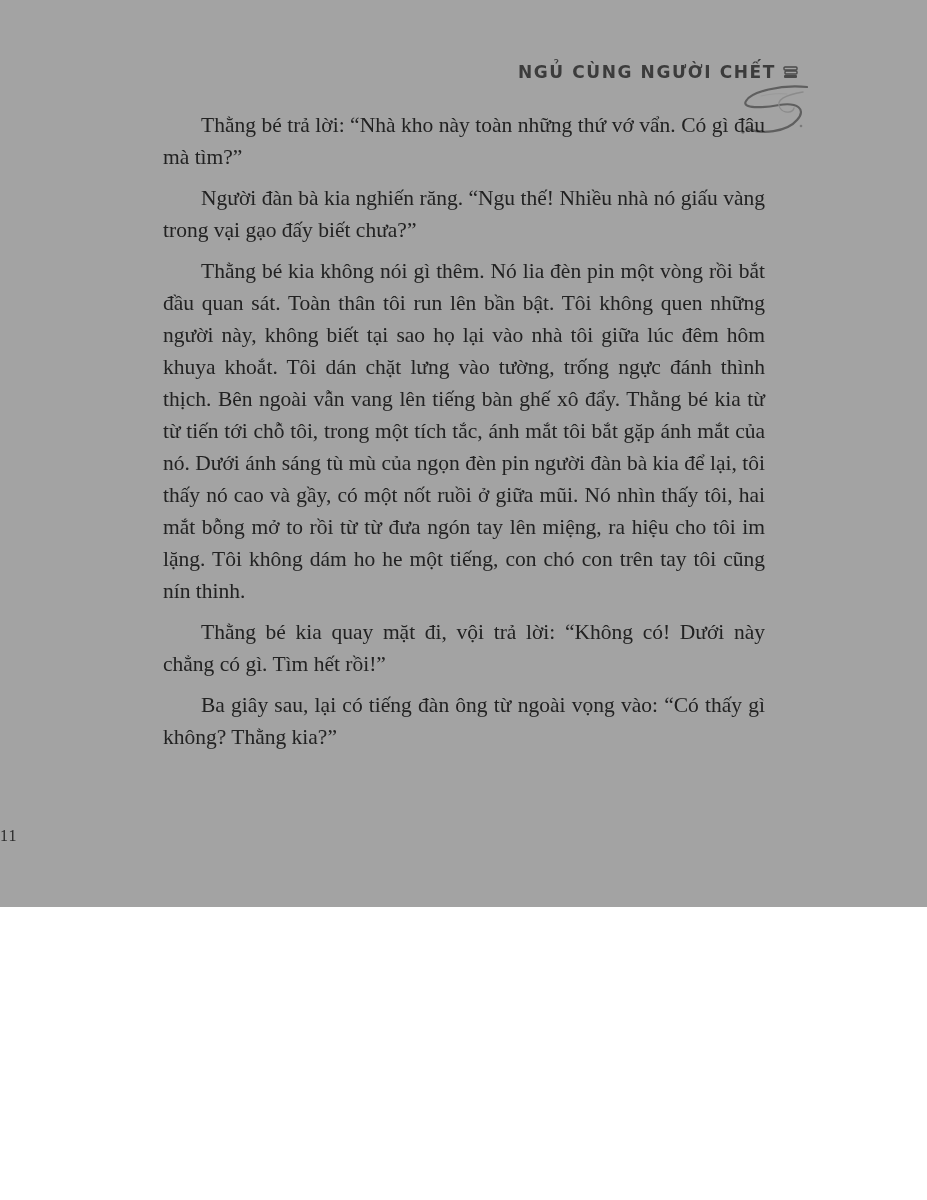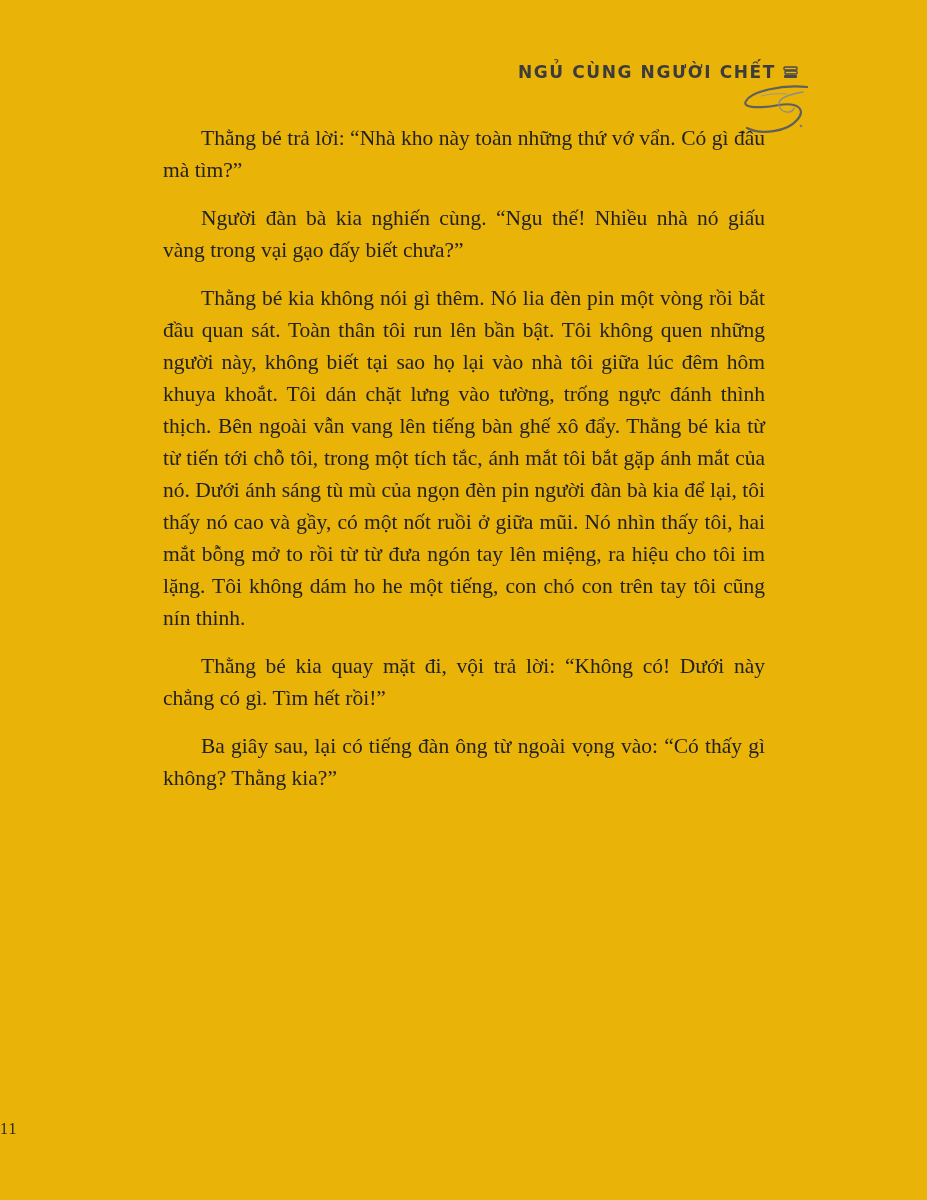--- a/index.html
+++ b/index.html
@@ -9,22 +9,22 @@
   }
   body {
     width: 927px;
     height: 1200px;
     font-family: "Liberation Serif", "DejaVu Serif", serif;
     color: #1e1e1e;
   }
   .page {
     position: relative;
     width: 927px;
-    height: 1200px;
-    background: #eab308;
+    height: 907px;
+    background: #a3a3a3;
     overflow: hidden;
     text-decoration: underline;
   }
   .running-head {
     position: absolute;
     top: 62px;
     right: 128px;
     display: flex;
     align-items: center;
     gap: 7px;
@@ -47,21 +47,21 @@
     width: 80px;
     height: 62px;
   }
   .body-text {
     position: absolute;
     top: 106px;
     left: 163px;
     width: 602px;
   }
   .body-text p {
-    margin: 16px 0 9px 0;
+    margin: 3px 0 9px 0;
     font-size: 21.5px;
     line-height: 32px;
     text-align: justify;
     text-indent: 38px;
     color: #222222;
   }
   .page-footer {
     position: absolute;
     left: 0;
     bottom: 62px;
@@ -95,21 +95,21 @@
       <path d="M76 5 C 50 2, 20 10, 15 19 C 10 27, 32 26, 48 23 C 66 20, 76 27, 66 38 C 56 50, 30 53, 16 46" fill="none" stroke="#5f5f5f" stroke-width="2.2" stroke-linecap="round"></path>
       <path d="M72 10 C 54 13, 44 18, 49 26 C 53 32, 62 31, 63 26" fill="none" stroke="#8b8b8b" stroke-width="1.3" stroke-linecap="round"></path>
       <path d="M30 14 C 38 12, 48 11, 56 12" fill="none" stroke="#9a9a9a" stroke-width="1" stroke-linecap="round"></path>
       <circle cx="12" cy="50" r="1.6" fill="#5f5f5f"></circle>
       <circle cx="70" cy="44" r="1.3" fill="#7a7a7a"></circle>
     </svg>
   </div>
 
   <main class="body-text">
     <p>Thằng bé trả lời: “Nhà kho này toàn những thứ vớ vẩn. Có gì đâu mà tìm?”</p>
-    <p>Người đàn bà kia nghiến cùng. “Ngu thế! Nhiều nhà nó giấu vàng trong vại gạo đấy biết chưa?”</p>
+    <p>Người đàn bà kia nghiến răng. “Ngu thế! Nhiều nhà nó giấu vàng trong vại gạo đấy biết chưa?”</p>
     <p>Thằng bé kia không nói gì thêm. Nó lia đèn pin một vòng rồi bắt đầu quan sát. Toàn thân tôi run lên bần bật. Tôi không quen những người này, không biết tại sao họ lại vào nhà tôi giữa lúc đêm hôm khuya khoắt. Tôi dán chặt lưng vào tường, trống ngực đánh thình thịch. Bên ngoài vẫn vang lên tiếng bàn ghế xô đẩy. Thằng bé kia từ từ tiến tới chỗ tôi, trong một tích tắc, ánh mắt tôi bắt gặp ánh mắt của nó. Dưới ánh sáng tù mù của ngọn đèn pin người đàn bà kia để lại, tôi thấy nó cao và gầy, có một nốt ruồi ở giữa mũi. Nó nhìn thấy tôi, hai mắt bỗng mở to rồi từ từ đưa ngón tay lên miệng, ra hiệu cho tôi im lặng. Tôi không dám ho he một tiếng, con chó con trên tay tôi cũng nín thinh.</p>
     <p>Thằng bé kia quay mặt đi, vội trả lời: “Không có! Dưới này chẳng có gì. Tìm hết rồi!”</p>
     <p>Ba giây sau, lại có tiếng đàn ông từ ngoài vọng vào: “Có thấy gì không? Thằng kia?”</p>
   </main>
 
   <footer class="page-footer">
     <span class="page-number">11</span>
   </footer>
 
 </div>

